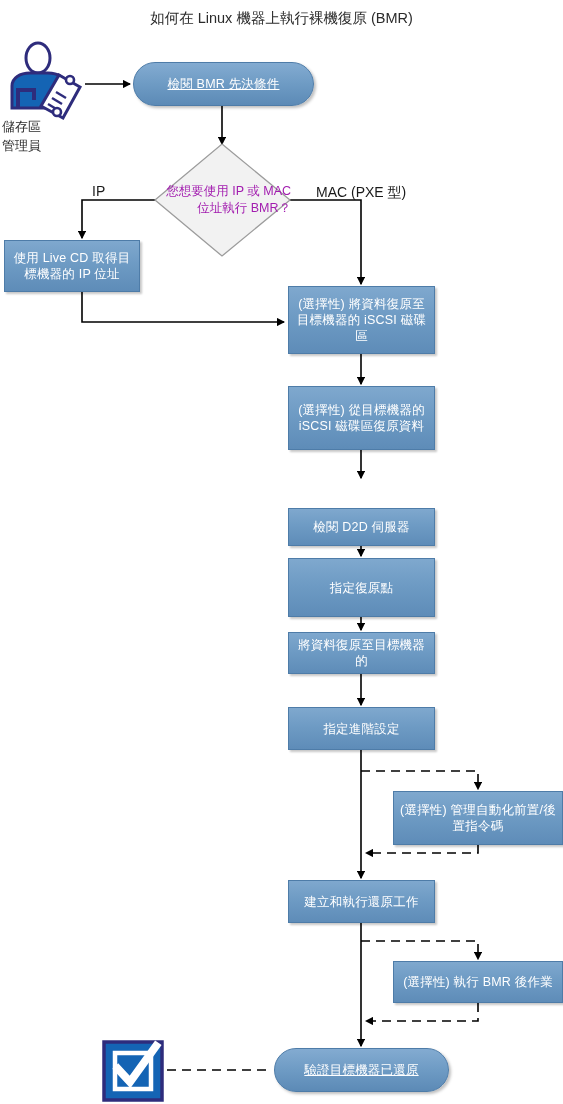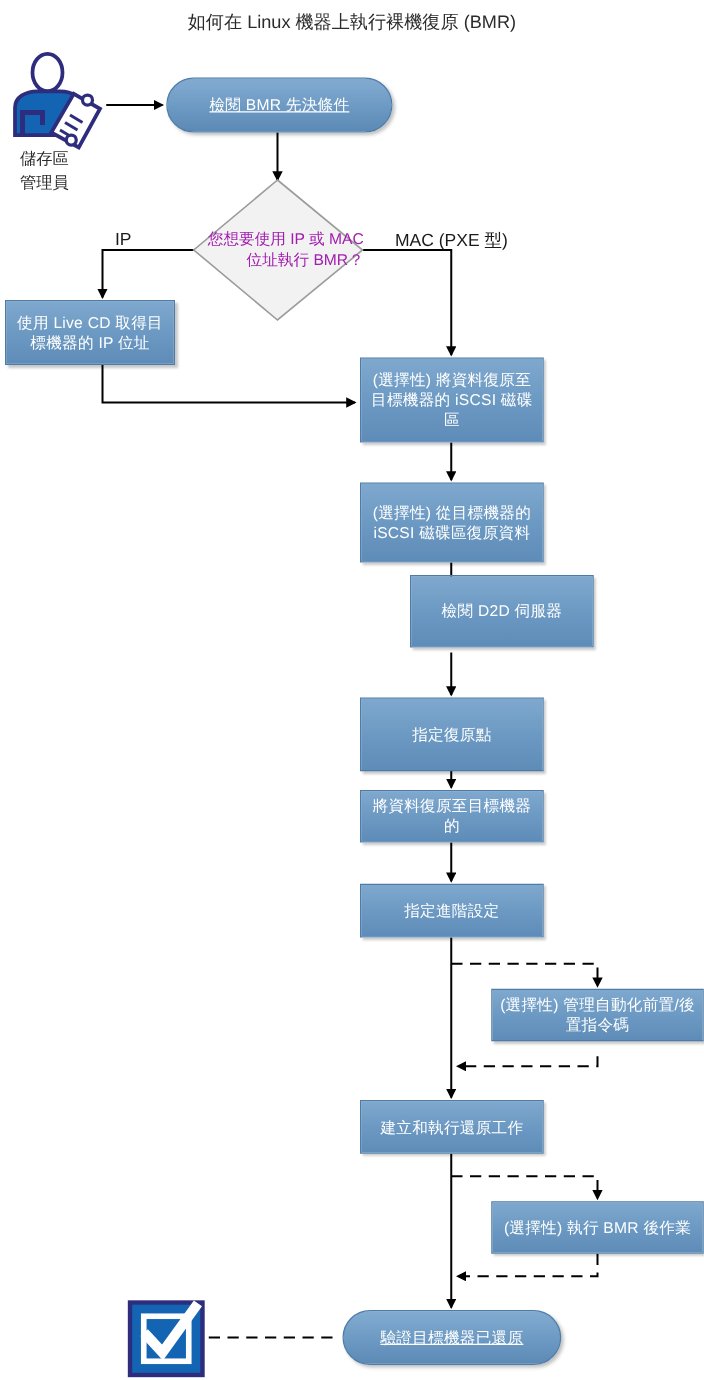--- a/index.html
+++ b/index.html
@@ -83,21 +83,21 @@
     top: 8px;
     width: 563px;
     text-align: center;
     color: #2b2b2b;
     font-size: 14.5px;
     line-height: 20px;
     z-index: 4;
   }
   #actor-label {
     position: absolute;
-    left: 16px;
+    left: 2px;
     top: 117px;
     color: #2b2b2b;
     font-size: 13px;
     line-height: 19px;
     text-align: left;
     z-index: 4;
   }
 </style>
 </head>
 <body>
@@ -183,29 +183,29 @@
 
   <div class="edge-label" style="left:92px; top:183px;">IP</div>
   <div class="edge-label" style="left:316px; top:184px;">MAC (PXE 型)</div>
 
   <div class="node proc" style="left:4px; top:240px; width:136px; height:52px;">使用 Live CD 取得目標機器的 IP 位址</div>
 
   <div class="node proc" style="left:288px; top:286px; width:147px; height:68px;">(選擇性) 將資料復原至目標機器的 iSCSI 磁碟區</div>
 
   <div class="node proc" style="left:288px; top:386px; width:147px; height:64px;">(選擇性) 從目標機器的 iSCSI 磁碟區復原資料</div>
 
-  <div class="node proc" style="left:288px; top:460px; width:147px; height:58px;margin-left:40px;">檢閱 D2D 伺服器</div>
+  <div class="node proc" style="left:288px; top:508px; width:147px; height:38px;">檢閱 D2D 伺服器</div>
 
   <div class="node proc" style="left:288px; top:558px; width:147px; height:59px;">指定復原點</div>
 
   <div class="node proc" style="left:288px; top:632px; width:147px; height:42px;">將資料復原至目標機器的</div>
 
   <div class="node proc" style="left:288px; top:707px; width:147px; height:43px;">指定進階設定</div>
 
-  <div class="node proc" style="left:393px; top:791px; width:170px; height:42px;">(選擇性) 管理自動化前置/後置指令碼</div>
+  <div class="node proc" style="left:393px; top:791px; width:170px; height:54px;">(選擇性) 管理自動化前置/後置指令碼</div>
 
   <div class="node proc" style="left:288px; top:880px; width:147px; height:43px;">建立和執行還原工作</div>
 
   <div class="node proc" style="left:393px; top:961px; width:170px; height:42px;">(選擇性) 執行 BMR 後作業</div>
 
   <div class="node term" style="left:274px; top:1048px; width:175px; height:44px;">驗證目標機器已還原</div>
 
 </div>
 
 </body></html>

